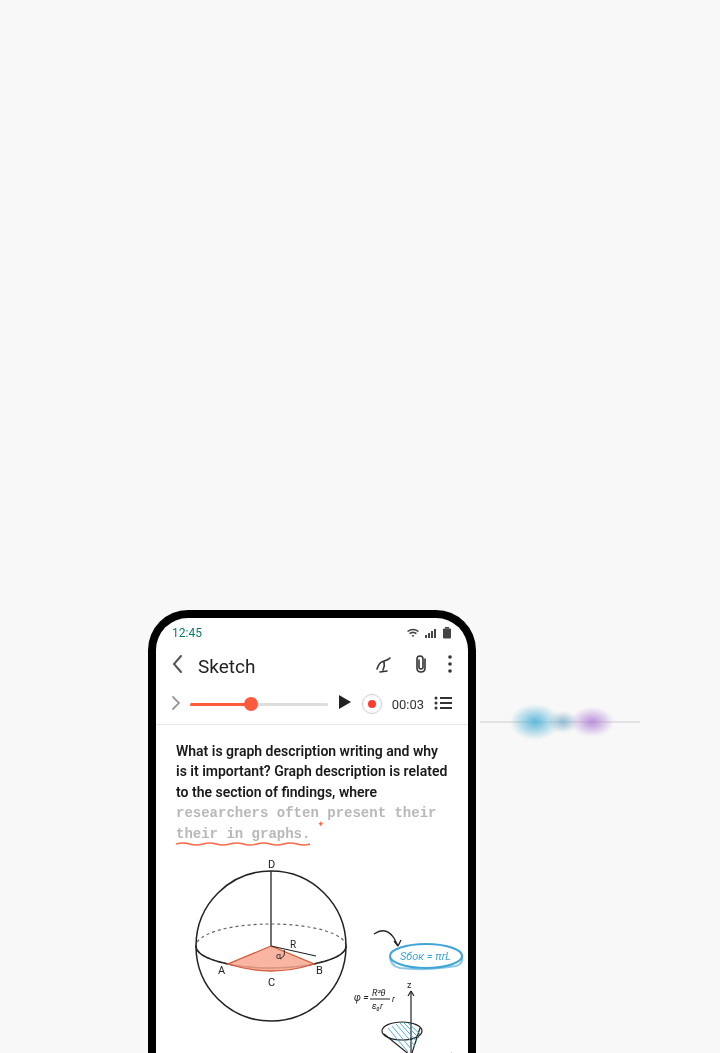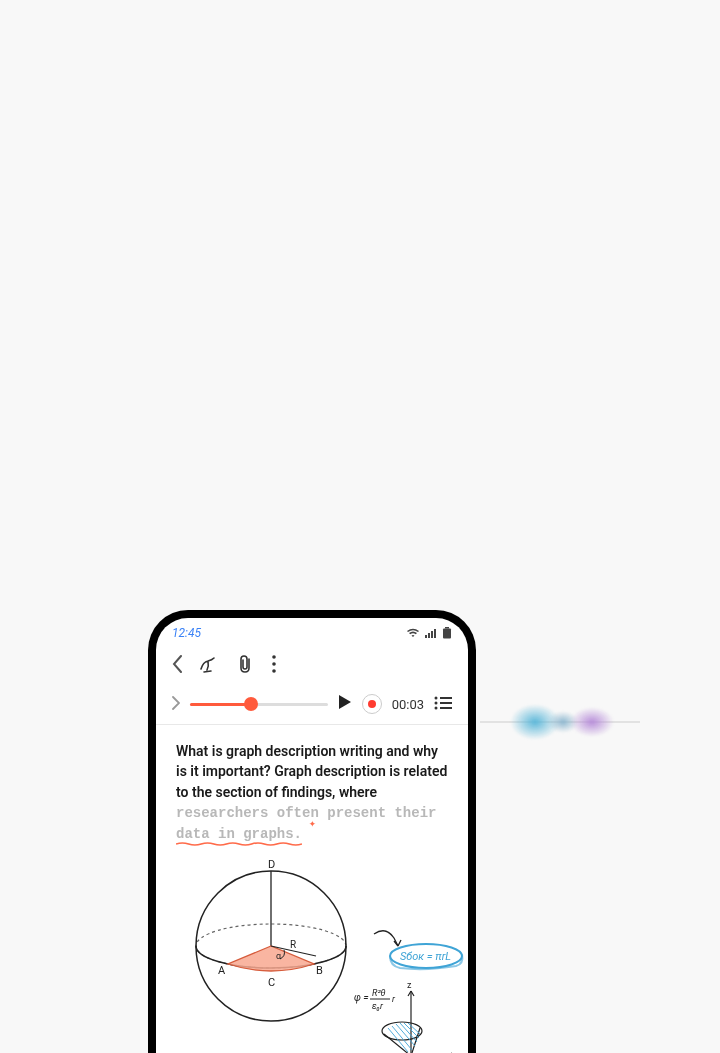--- a/index.html
+++ b/index.html
@@ -28,22 +28,21 @@
       overflow: hidden;
       display: flex;
       flex-direction: column;
     }
     .status-bar {
       display: flex;
       justify-content: space-between;
       align-items: center;
       padding: 8px 16px 4px;
       font-size: 12px;
-      color: #3b82f6;
-      font-style: italic;
+      color: #0f766e;
     }
     .status-icons { display: flex; gap: 4px; align-items: center; }
     .status-icons svg { display: block; }
     .app-header {
       display: flex;
       align-items: center;
       padding: 10px 16px;
       gap: 16px;
     }
     .back-btn { color: #555; cursor: pointer; }
@@ -173,20 +172,21 @@
           </svg>
       </div>
     </div>
 
     <div class="app-header">
       <span class="back-btn icon-btn">
         <svg width="10" height="18" viewBox="0 0 10 18">
             <path d="M9 1 L2 9 L9 17" stroke="#555" stroke-width="2" fill="none" stroke-linecap="round"></path>
           </svg>
       </span>
+      <span class="title">Sketch</span>
       <div class="header-actions">
         <span class="icon-btn">
           <svg width="20" height="20" viewBox="0 0 20 20">
               <path d="M3 15 Q5 8 10 7 Q14 6 16 4 M10 7 Q11 12 9 16 M6 18 L13 17" stroke="#333" stroke-width="1.6" fill="none" stroke-linecap="round"></path>
             </svg>
         </span>
         <span class="icon-btn">
           <svg width="18" height="20" viewBox="0 0 18 20">
               <path d="M13 5 L13 14 Q13 18 9 18 Q5 18 5 14 L5 5 Q5 2 8 2 Q11 2 11 5 L11 13 Q11 15 9 15 Q7 15 7 13 L7 6" stroke="#333" stroke-width="1.6" fill="none" stroke-linecap="round"></path>
             </svg>
@@ -227,21 +227,21 @@
             <circle cx="2" cy="7" r="1.5" fill="#333"></circle>
             <rect x="6" y="6" width="12" height="2" fill="#333"></rect>
             <circle cx="2" cy="12" r="1.5" fill="#333"></circle>
             <rect x="6" y="11" width="12" height="2" fill="#333"></rect>
           </svg>
       </span>
     </div>
 
     <div class="content">
       <p class="note-text">
-        <span>What is graph description writing and why is it important? Graph description is related to the section of findings, where </span><span class="faded">researchers often present their </span><span class="faded underlined"><span>data in graphs.</span>
+        <span>What is graph description writing and why is it important? Graph description is related to the section of findings, where </span><span class="faded">researchers often present their </span><span class="faded underlined"><span>their in graphs.</span>
           <svg class="squiggle" viewBox="0 0 100 4" preserveAspectRatio="none">
               <path d="M0 2 Q5 0 10 2 T20 2 T30 2 T40 2 T50 2 T60 2 T70 2 T80 2 T90 2 T100 2" stroke="#ff6b4a" stroke-width="1.5" fill="none"></path>
             </svg>
           <span class="spark">✦</span>
         </span>
       </p>
 
       <div class="sketch-area">
         <svg width="290" height="210" viewBox="0 0 290 210">
 

